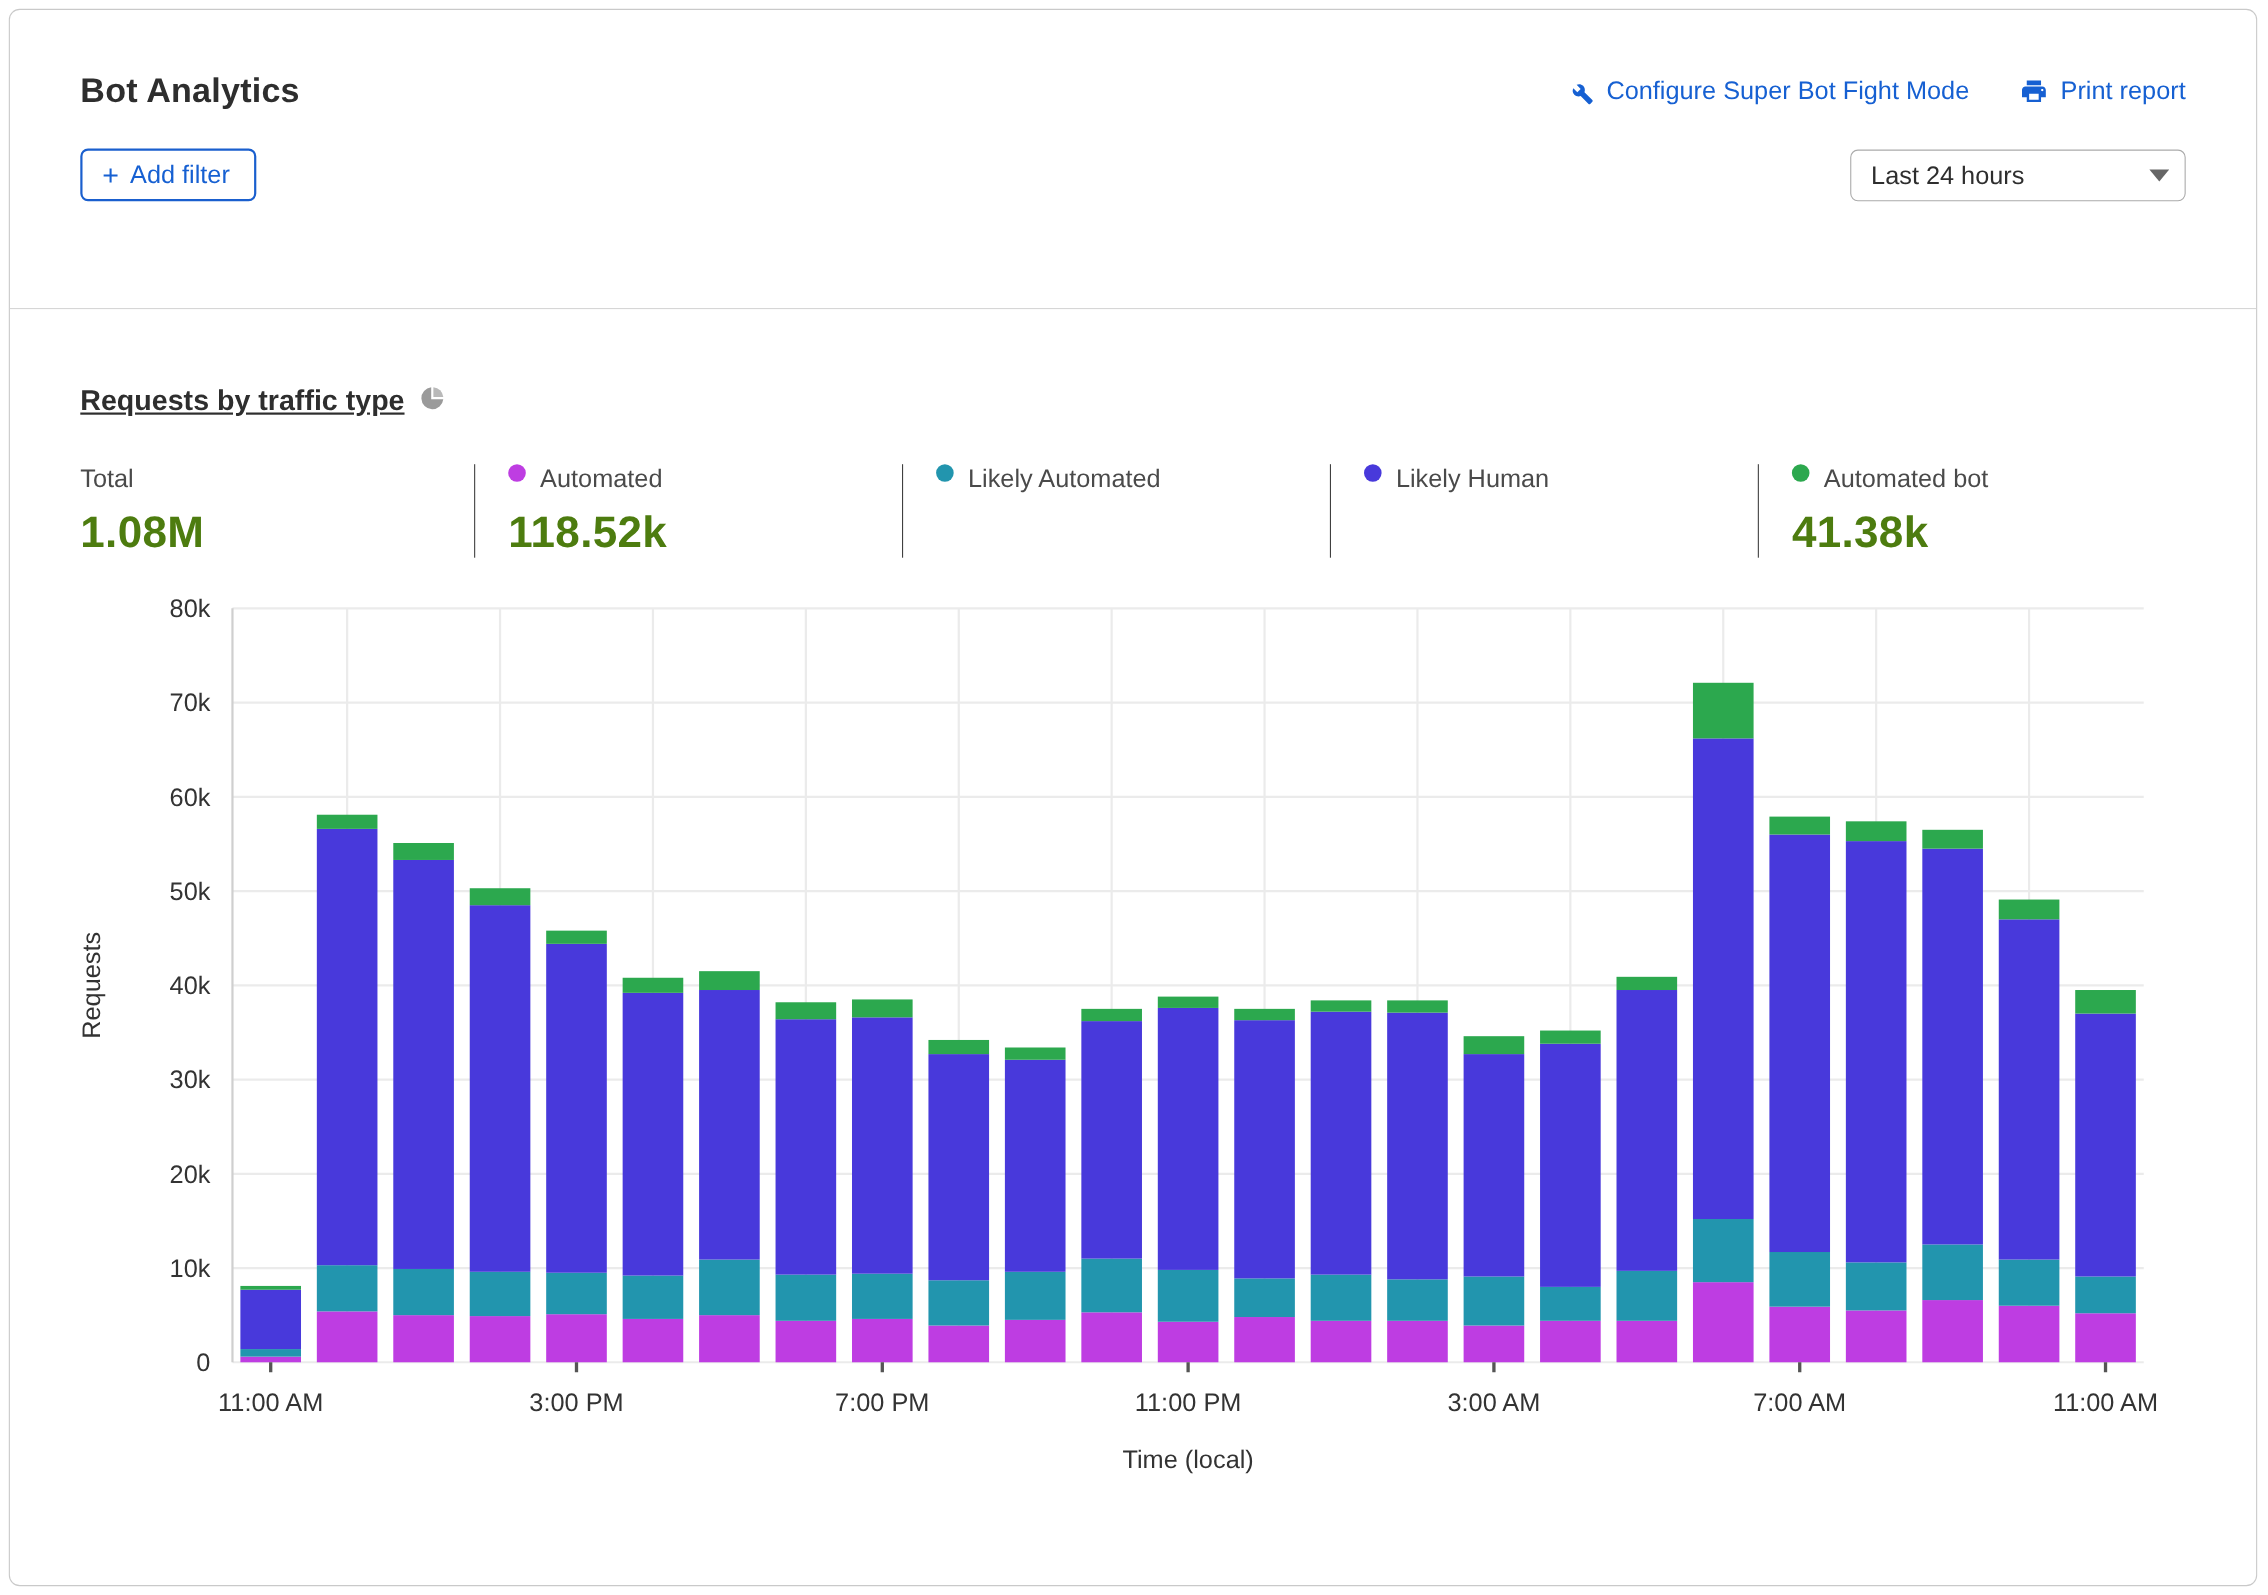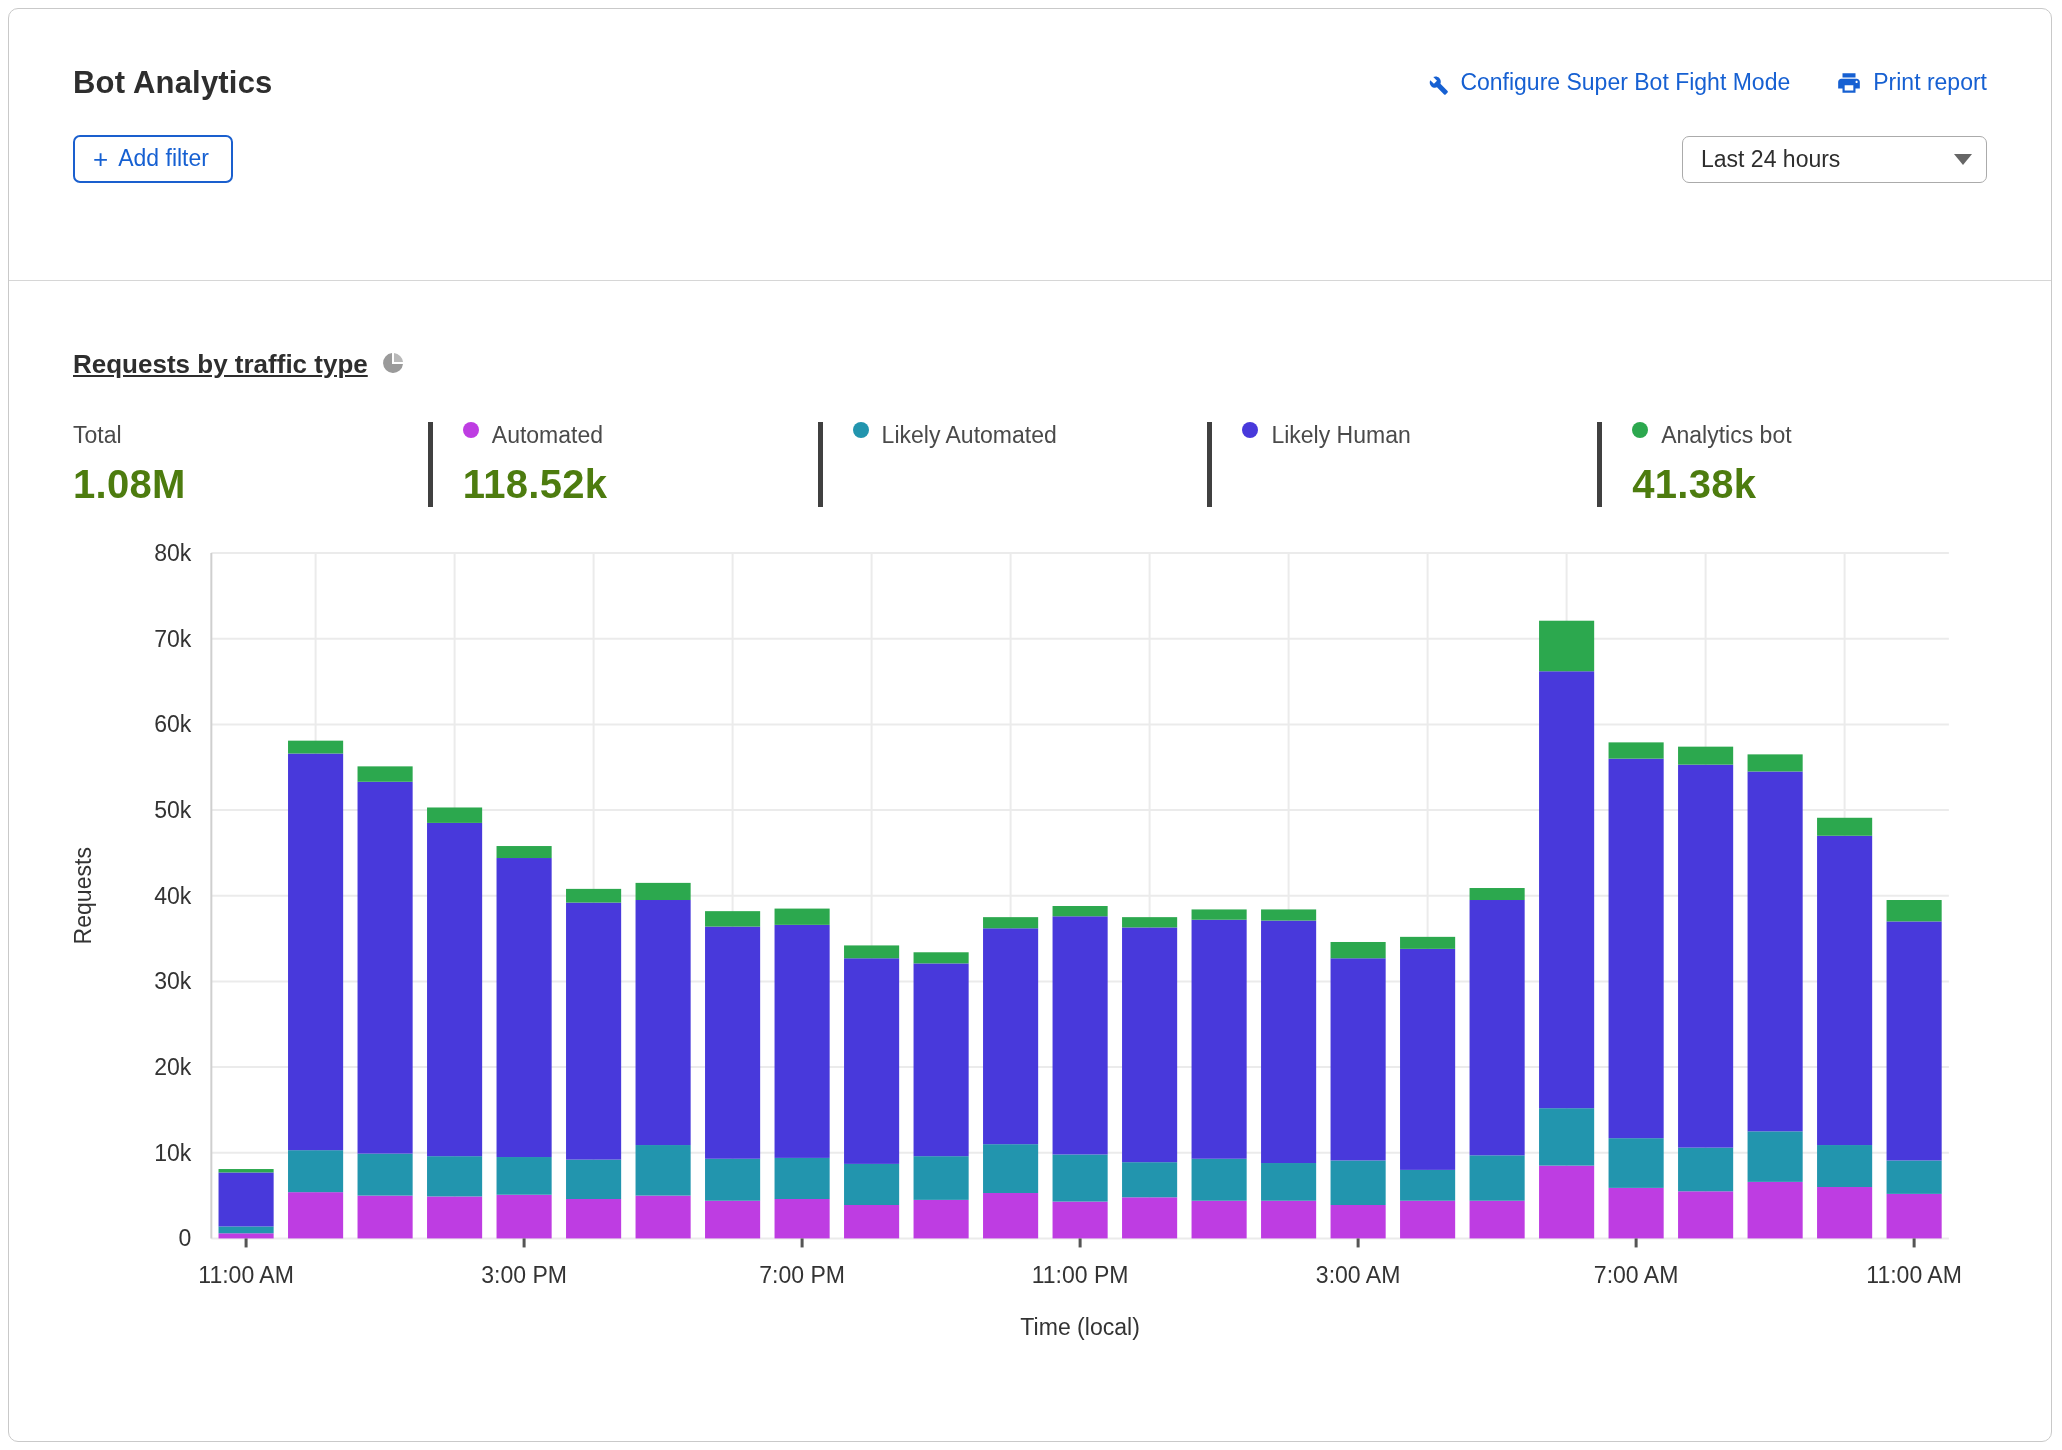--- a/index.html
+++ b/index.html
@@ -17,21 +17,21 @@
   .add-filter .plus{font-size:26px;line-height:20px;font-weight:400;}
   .select{width:305px;height:47px;box-sizing:border-box;border:1px solid #ababab;border-radius:7px;
           display:flex;align-items:center;justify-content:space-between;padding:0 14px 0 18px;
           font-size:23px;color:#2e2e2e;cursor:pointer;background:#fff;}
   .chevron{width:0;height:0;border-left:9px solid transparent;border-right:9px solid transparent;
            border-top:11px solid #666;margin-left:12px;}
   .top-divider{border-top:1px solid #d6d6d6;margin-top:97px;}
   .section-title-row{display:flex;align-items:center;gap:13px;padding:0 64px;margin-top:68px;}
   .section-title{font-size:26px;font-weight:700;color:#2e2e2e;text-decoration:underline;}
   .stats{display:flex;padding:0 64px;margin-top:42px;}
-  .stat{flex:1 1 0;padding-left:30px;border-left:5px solid #404040;box-sizing:border-box;}
+  .stat{flex:1 1 0;padding-left:30px;border-left:1px solid #404040;box-sizing:border-box;}
   .stat:first-child{padding-left:0;border-left:none;}
   .stat-label{display:flex;align-items:flex-start;gap:13px;font-size:23px;color:#4a4a4a;}
   .dot{width:16px;height:16px;border-radius:50%;flex:0 0 auto;}
   .stat-value{font-size:40px;font-weight:700;color:#4d7c0f;margin-top:13px;letter-spacing:.3px;}
   .chart-wrap{padding:0 44px;margin-top:30px;}
   .chart-wrap svg{display:block;width:100%;height:auto;}
   .axis-text{font-family:"Liberation Sans", sans-serif;fill:#333;font-size:23px;}
 </style>
 </head>
 <body>
@@ -106,21 +106,21 @@
         </div>
         <div class="stat">
           <div class="stat-label">
             <span class="dot" style="background: rgb(72, 57, 219);"></span>
             <span>Likely Human</span>
           </div>
         </div>
         <div class="stat">
           <div class="stat-label">
             <span class="dot" style="background: rgb(44, 168, 78);"></span>
-            <span>Analytics bot</span>
+            <span>Automated bot</span>
           </div>
           <div class="stat-value">41.38k</div>
         </div>
       </div>
 
     <div class="chart-wrap">
       <svg id="chart-svg" viewBox="0 0 1950 836">
           <line x1="262.03999999999996" y1="16" x2="262.03999999999996" y2="700" stroke="#ebebeb" stroke-width="2"></line>
           <line x1="400.76" y1="16" x2="400.76" y2="700" stroke="#ebebeb" stroke-width="2"></line>
           <line x1="539.48" y1="16" x2="539.48" y2="700" stroke="#ebebeb" stroke-width="2"></line>

